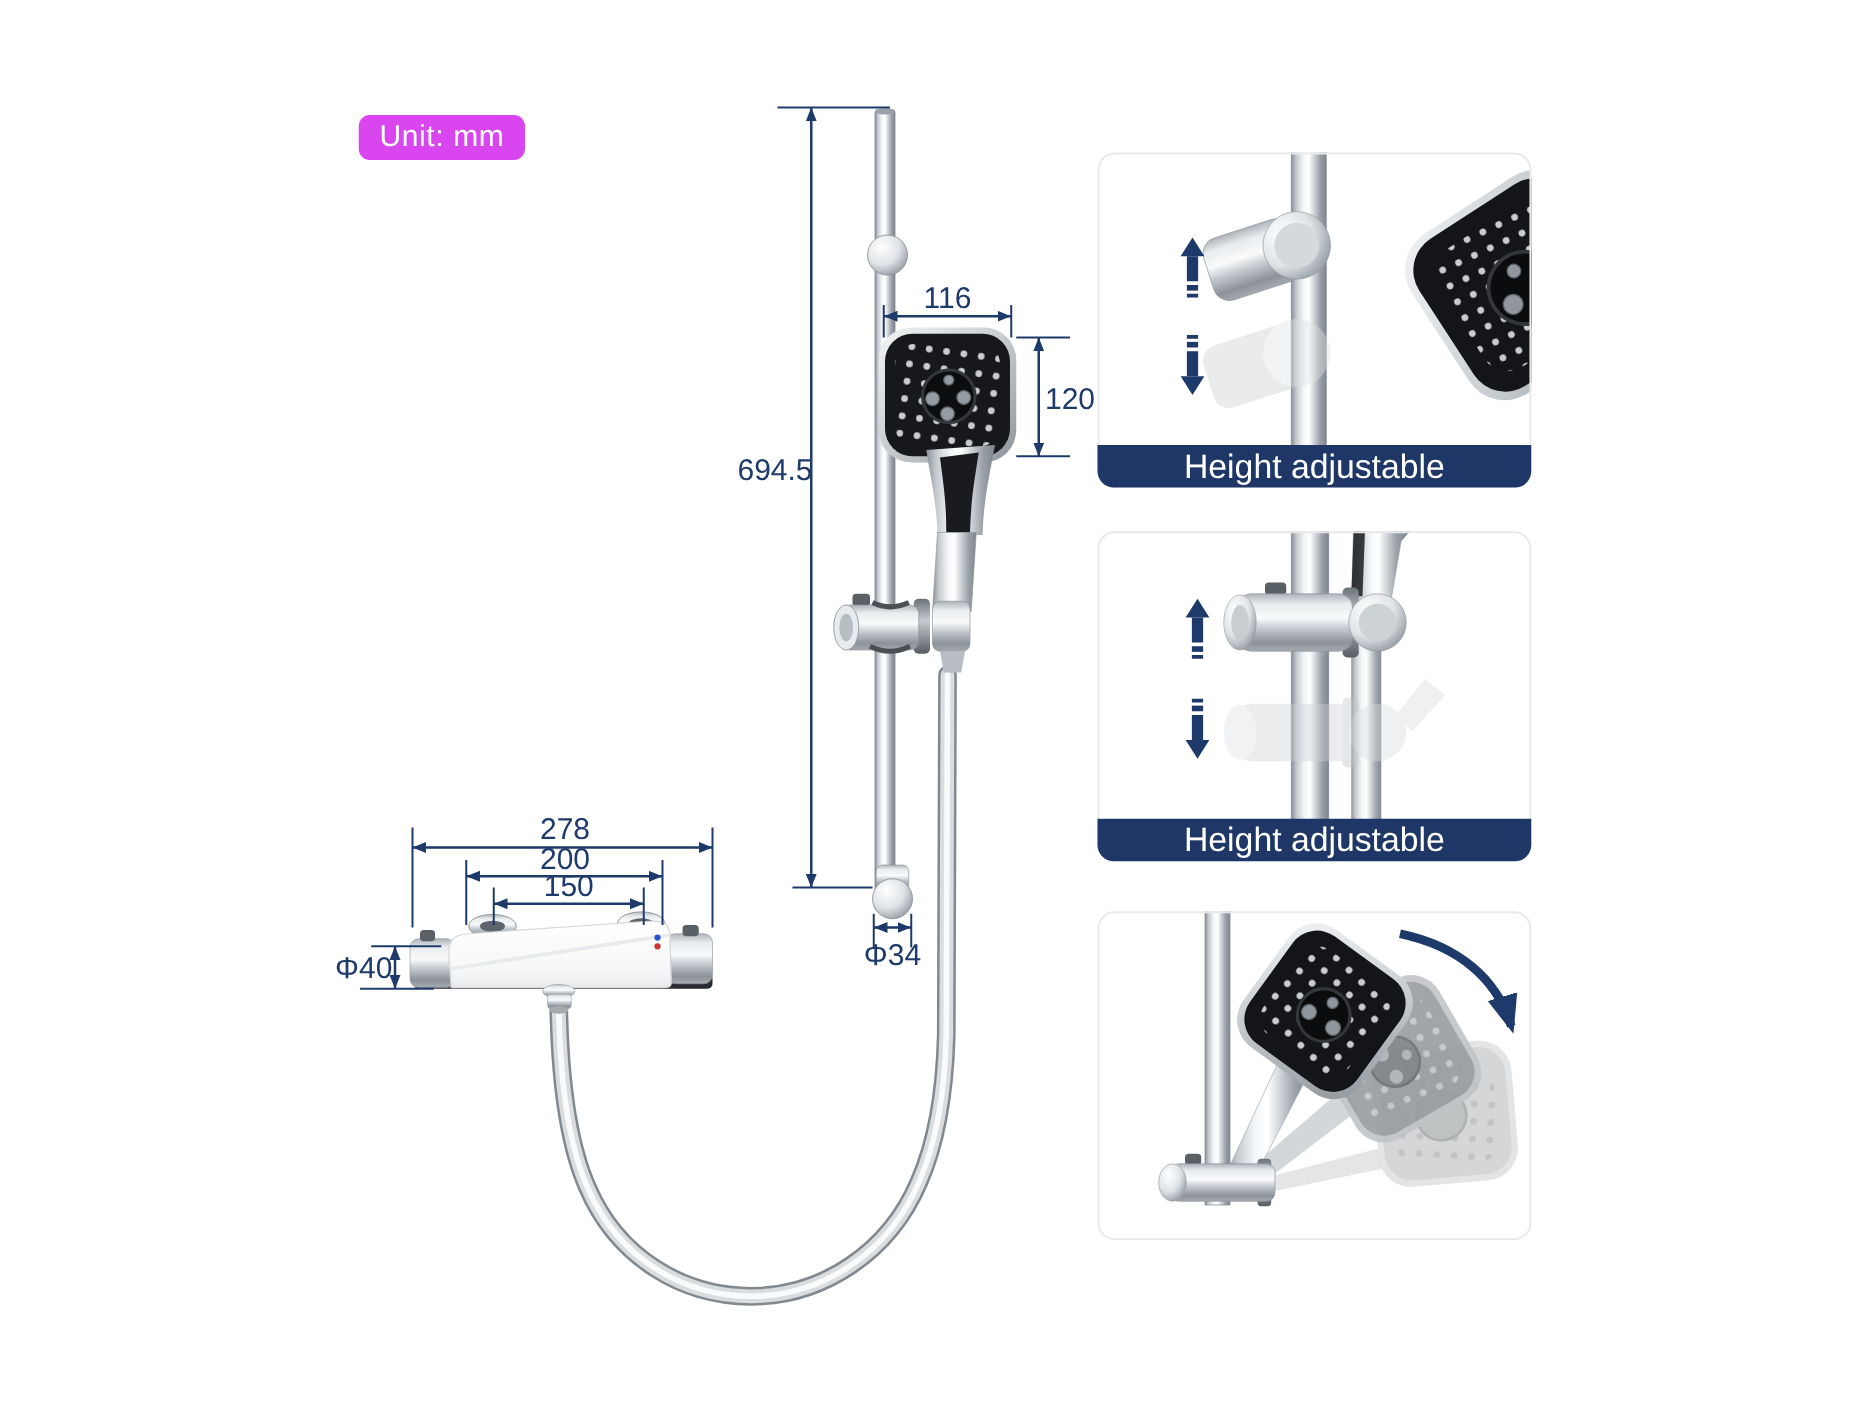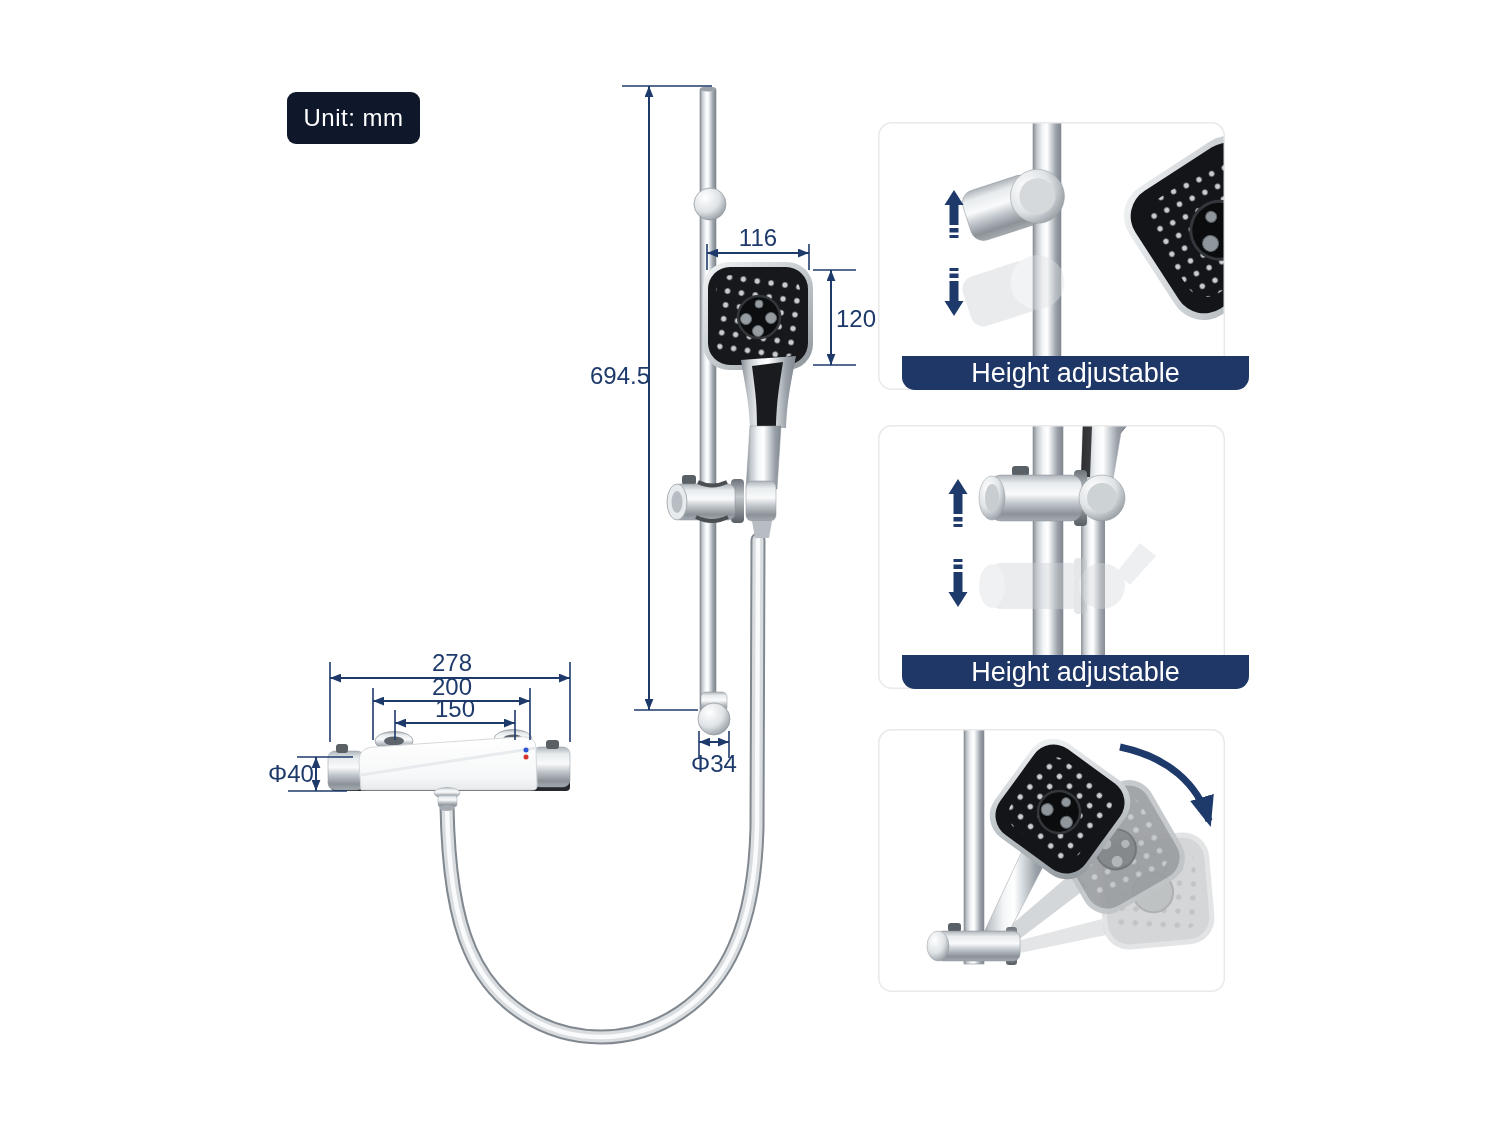--- a/index.html
+++ b/index.html
@@ -1,24 +1,24 @@
 <!DOCTYPE html>
 <html><head>
 <meta charset="utf-8">
 <style>
   html,body{margin:0;padding:0;background:#ffffff;}
   .canvas{position:relative;width:1500px;height:1125px;background:#ffffff;overflow:hidden;
           font-family:"Liberation Sans",sans-serif;}
   .canvas svg{position:absolute;left:0;top:0;}
-  .badge{position:absolute;left:287px;top:92px;width:133px;height:52px;background:#0f172a;
+  .badge{position:absolute;left:287px;top:92px;width:133px;height:36px;background:#d946ef;
          border-radius:9px;color:#fff;font-size:24px;display:flex;align-items:center;
          justify-content:center;letter-spacing:.5px;}
   .caption{position:absolute;width:347px;height:34px;background:#1e3766;color:#fff;
            font-size:27px;display:flex;align-items:center;justify-content:center;
-           border-radius:0 0 13px 13px;margin-left:24px;}
+           border-radius:0 0 13px 13px;}
   #cap1{left:878px;top:356px;}
   #cap2{left:878px;top:655px;}
   #cap3{left:878px;top:958px;}
   .dimtxt{fill:#1e3a6b;font-size:24px;font-family:"Liberation Sans",sans-serif;}
   .dim{stroke:#1e3a6b;stroke-width:2;fill:none;}
   .ext{stroke:#1e3a6b;stroke-width:1.6;fill:none;}
 </style>
 </head>
 <body>
 

